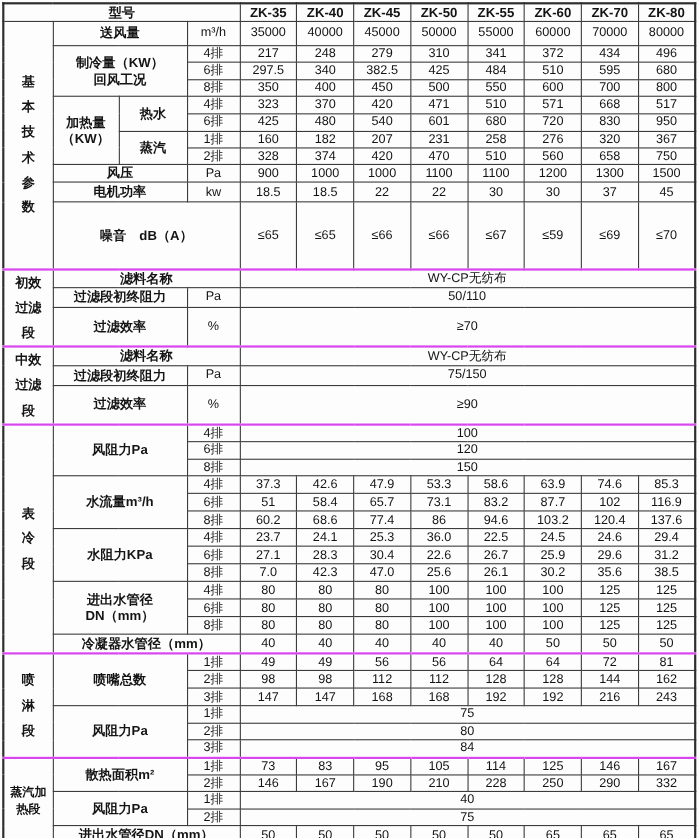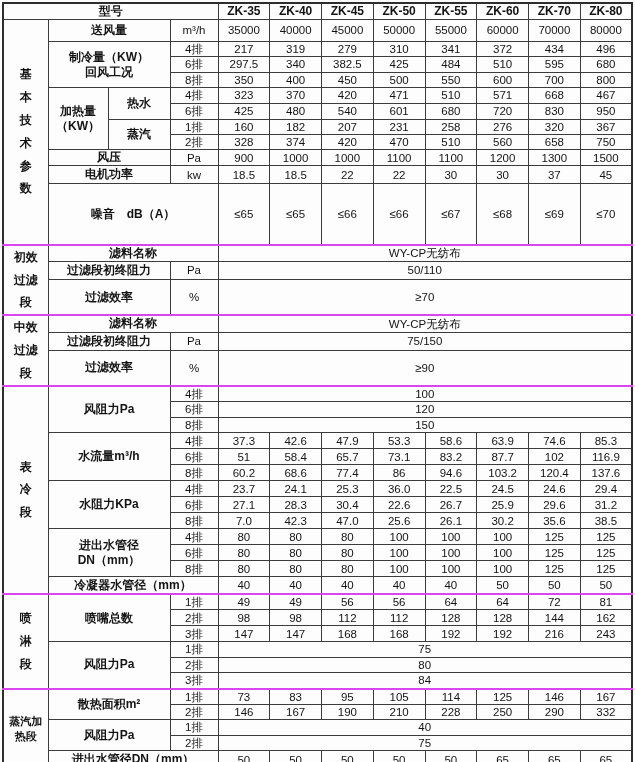--- a/index.html
+++ b/index.html
@@ -83,21 +83,21 @@
           <td class="val">55000</td>
           <td class="val">60000</td>
           <td class="val">70000</td>
           <td class="val">80000</td>
         </tr>
         <tr style="height: 15px; margin-top: 24px;">
           <td colspan="2" rowspan="3" class="lbl">制冷量（KW）
 回风工况</td>
           <td class="sub">4排</td>
           <td class="val">217</td>
-          <td class="val">319</td>
+          <td class="val">248</td>
           <td class="val">279</td>
           <td class="val">310</td>
           <td class="val">341</td>
           <td class="val">372</td>
           <td class="val">434</td>
           <td class="val">496</td>
         </tr>
         <tr style="height: 15px;">
           <td class="sub">6排</td>
           <td class="val">297.5</td>
@@ -125,21 +125,21 @@
 （KW）</td>
           <td rowspan="2" class="lbl">热水</td>
           <td class="sub">4排</td>
           <td class="val">323</td>
           <td class="val">370</td>
           <td class="val">420</td>
           <td class="val">471</td>
           <td class="val">510</td>
           <td class="val">571</td>
           <td class="val">668</td>
-          <td class="val">467</td>
+          <td class="val">517</td>
         </tr>
         <tr style="height: 16px;">
           <td class="sub">6排</td>
           <td class="val">425</td>
           <td class="val">480</td>
           <td class="val">540</td>
           <td class="val">601</td>
           <td class="val">680</td>
           <td class="val">720</td>
           <td class="val">830</td>
@@ -192,21 +192,21 @@
           <td class="val">37</td>
           <td class="val">45</td>
         </tr>
         <tr style="height: 61px;">
           <td colspan="3" class="lbl">噪音　dB（A）</td>
           <td class="val">≤65</td>
           <td class="val">≤65</td>
           <td class="val">≤66</td>
           <td class="val">≤66</td>
           <td class="val">≤67</td>
-          <td class="val">≤68</td>
+          <td class="val">≤59</td>
           <td class="val">≤69</td>
           <td class="val">≤70</td>
         </tr>
         <tr class="sep" style="height: 16px;">
           <td rowspan="3" class="grp">初效
 过滤
 段</td>
           <td colspan="3" class="lbl">滤料名称</td>
           <td colspan="8" class="val">WY-CP无纺布</td>
         </tr>

